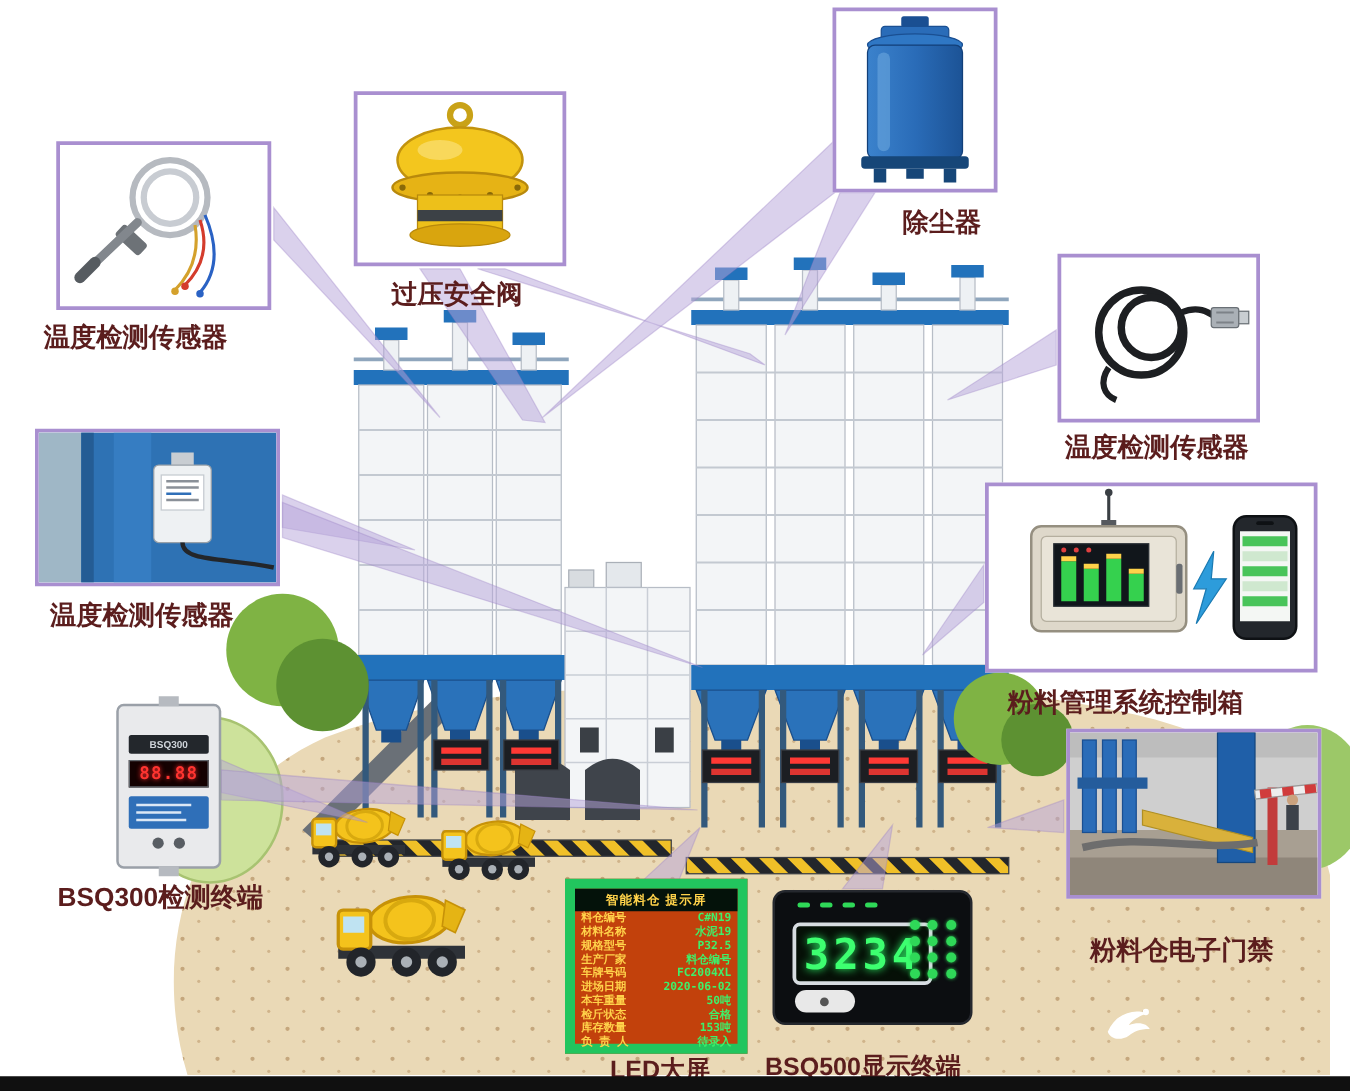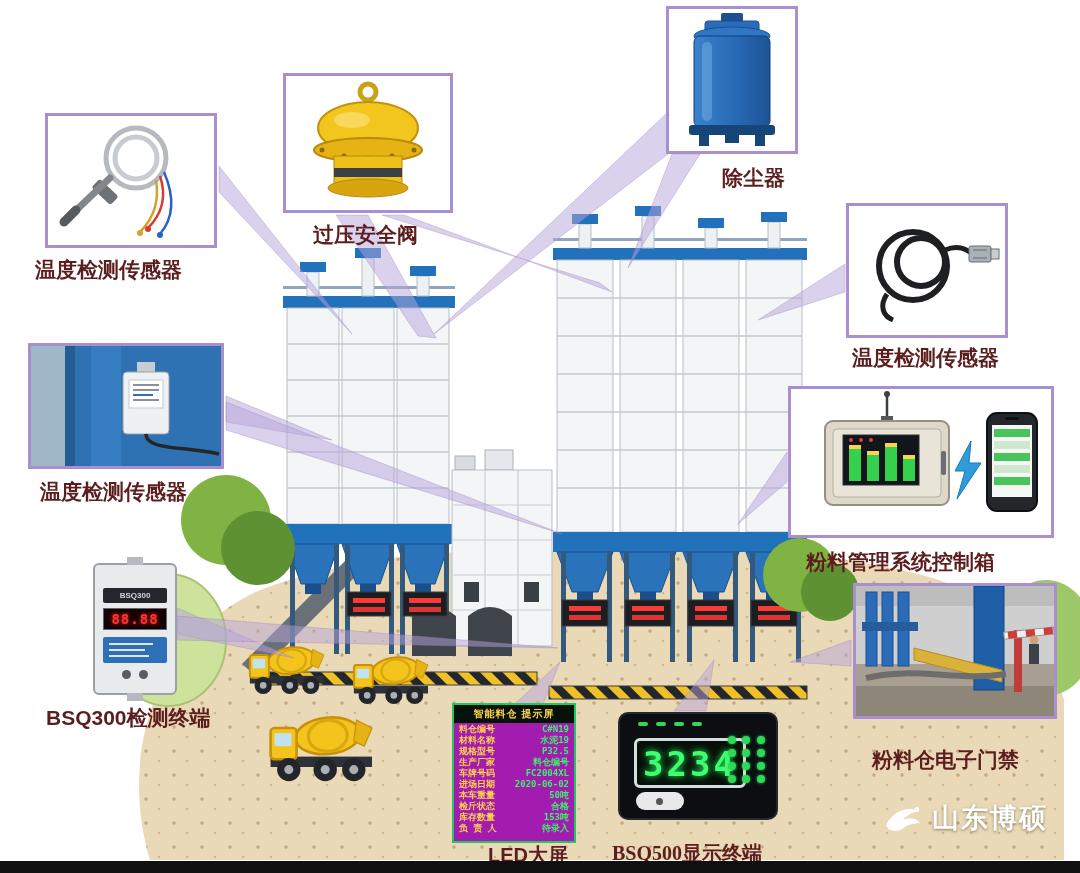--- a/index.html
+++ b/index.html
@@ -3,22 +3,22 @@
 <meta charset="utf-8">
 <style>
   html,body{margin:0;padding:0;}
   body{width:1080px;height:873px;position:relative;background:#fff;overflow:hidden;
        font-family:"Liberation Sans","DejaVu Sans",sans-serif;}
   #scene{position:absolute;left:0;top:0;width:1080px;height:873px;z-index:1;}
   .callout{position:absolute;background:#fff;border:3px solid #a98fd0;box-sizing:border-box;z-index:3;}
   .callout svg{display:block;width:100%;height:100%;}
   .label{position:absolute;font-weight:bold;font-size:21px;color:#5b1d1d;white-space:nowrap;z-index:4;}
   
-  .led-panel{position:absolute;left:452px;top:703px;width:124px;height:140px;background:#a21caf;
-             border:2px solid #22c55e;box-sizing:border-box;z-index:3;}
+  .led-panel{position:absolute;left:452px;top:703px;width:146px;height:140px;background:#c2410c;
+             border:8px solid #22c55e;box-sizing:border-box;z-index:3;}
   .led-head{background:#04120a;color:#ffd24a;font-size:10px;font-weight:bold;text-align:center;
             padding:2px 0;letter-spacing:1px;}
   .led-rows{padding:1px 5px;}
   .led-row{display:flex;justify-content:space-between;font-family:"DejaVu Sans Mono",monospace;
            font-size:9px;font-weight:bold;line-height:11px;}
   .led-row .l{color:#ffd24a;}
   .led-row .v{color:#3ef06a;text-align:right;}
   
   .bsq500{position:absolute;left:618px;top:712px;width:160px;height:108px;background:#0c0e11;
           border:2px solid #25282e;border-radius:10px;box-sizing:border-box;z-index:3;}
@@ -467,24 +467,23 @@
       <span class="key"></span>
     <span class="key"></span>
       <span class="key"></span>
       <span class="key"></span>
     <span class="key"></span>
       <span class="key"></span>
       <span class="key"></span>
   </div>
   <div class="bsq500-oval"></div>
 </div>
-<div class="label" style="left:612px;top:840px;font-size:20px;font-family:Liberation Serif, serif;">BSQ500显示终端</div>
+<div class="label" style="left:612px;top:840px;font-size:20px;">BSQ500显示终端</div>
 
 <div class="logo">
   <svg width="42" height="36" viewBox="0 0 40 34">
     <path d="M4,24 C10,10 24,6 34,10 C26,13 22,16 20,19 C28,16 34,18 36,22 C28,22 24,24 20,27
              C14,31 6,30 4,24 Z" fill="#ffffff"></path>
     <circle cx="33" cy="9" r="2.4" fill="#ffffff"></circle>
   </svg>
-  <span class="logo-text">山东博硕</span>
 </div>
 
 <div class="bottom-bar"></div>
 
 </body></html>

